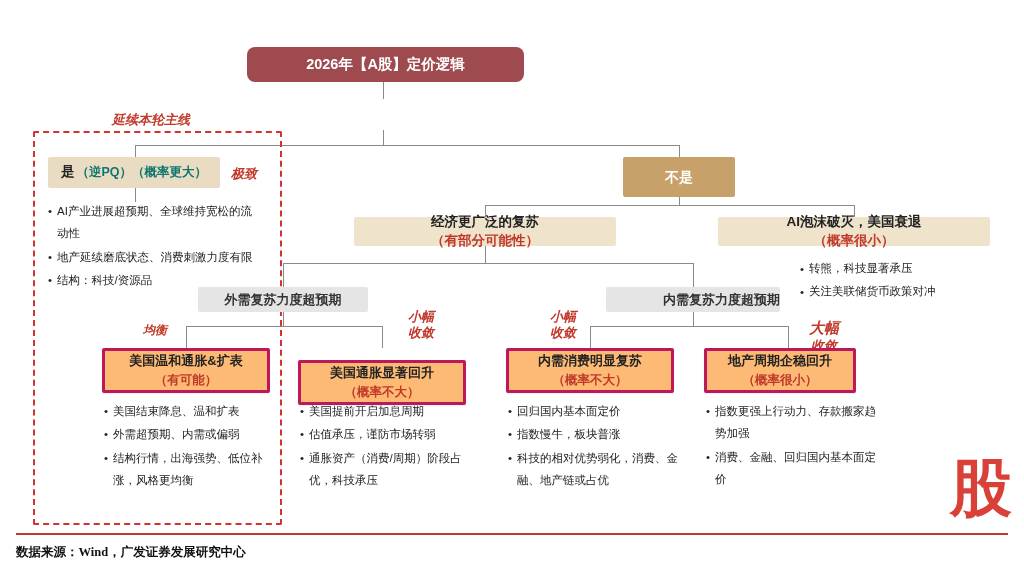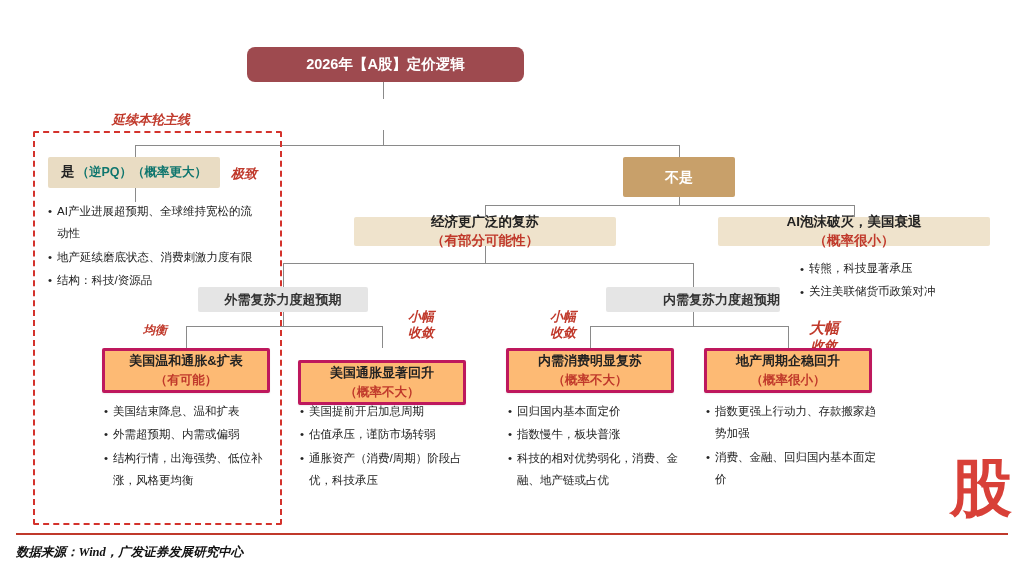--- a/index.html
+++ b/index.html
@@ -30,21 +30,20 @@
   }
 
   
   .footer-bar{
     position:absolute;left:16px;bottom:10px;width:992px;
     border-top:2px solid #c0392b;padding-top:7px;
   }
   .footer-text{
     font-size:12.5px;color:#111;font-weight:bold;
     font-family:"Liberation Serif","DejaVu Serif",serif;
-    font-style:italic;
   }
 
   
   .box{
     position:absolute;box-sizing:border-box;
     display:flex;flex-direction:column;align-items:center;justify-content:center;
     text-align:center;line-height:1.35;
   }
   .box-main{
     background:#9e4a4f;color:#fff;font-weight:bold;font-size:14.5px;
@@ -288,21 +287,21 @@
     <div class="li">
       <span class="dot">•</span>
       <span class="txt">指数慢牛，板块普涨</span>
     </div>
     <div class="li">
       <span class="dot">•</span>
       <span class="txt">科技的相对优势弱化，消费、金融、地产链或占优</span>
     </div>
   </div>
 
-  <div class="box box-white" style="left:704px;top:348px;width:168px;height:45px;text-align:center;">
+  <div class="box box-white" style="left:704px;top:348px;width:152px;height:45px;text-align:center;">
     <span>地产周期企稳回升</span>
     <span class="l2">（概率很小）</span>
   </div>
   <div class="bullets" style="left:706px;top:400px;width:178px;">
     <div class="li">
       <span class="dot">•</span>
       <span class="txt">指数更强上行动力、存款搬家趋势加强</span>
     </div>
     <div class="li">
       <span class="dot">•</span>

